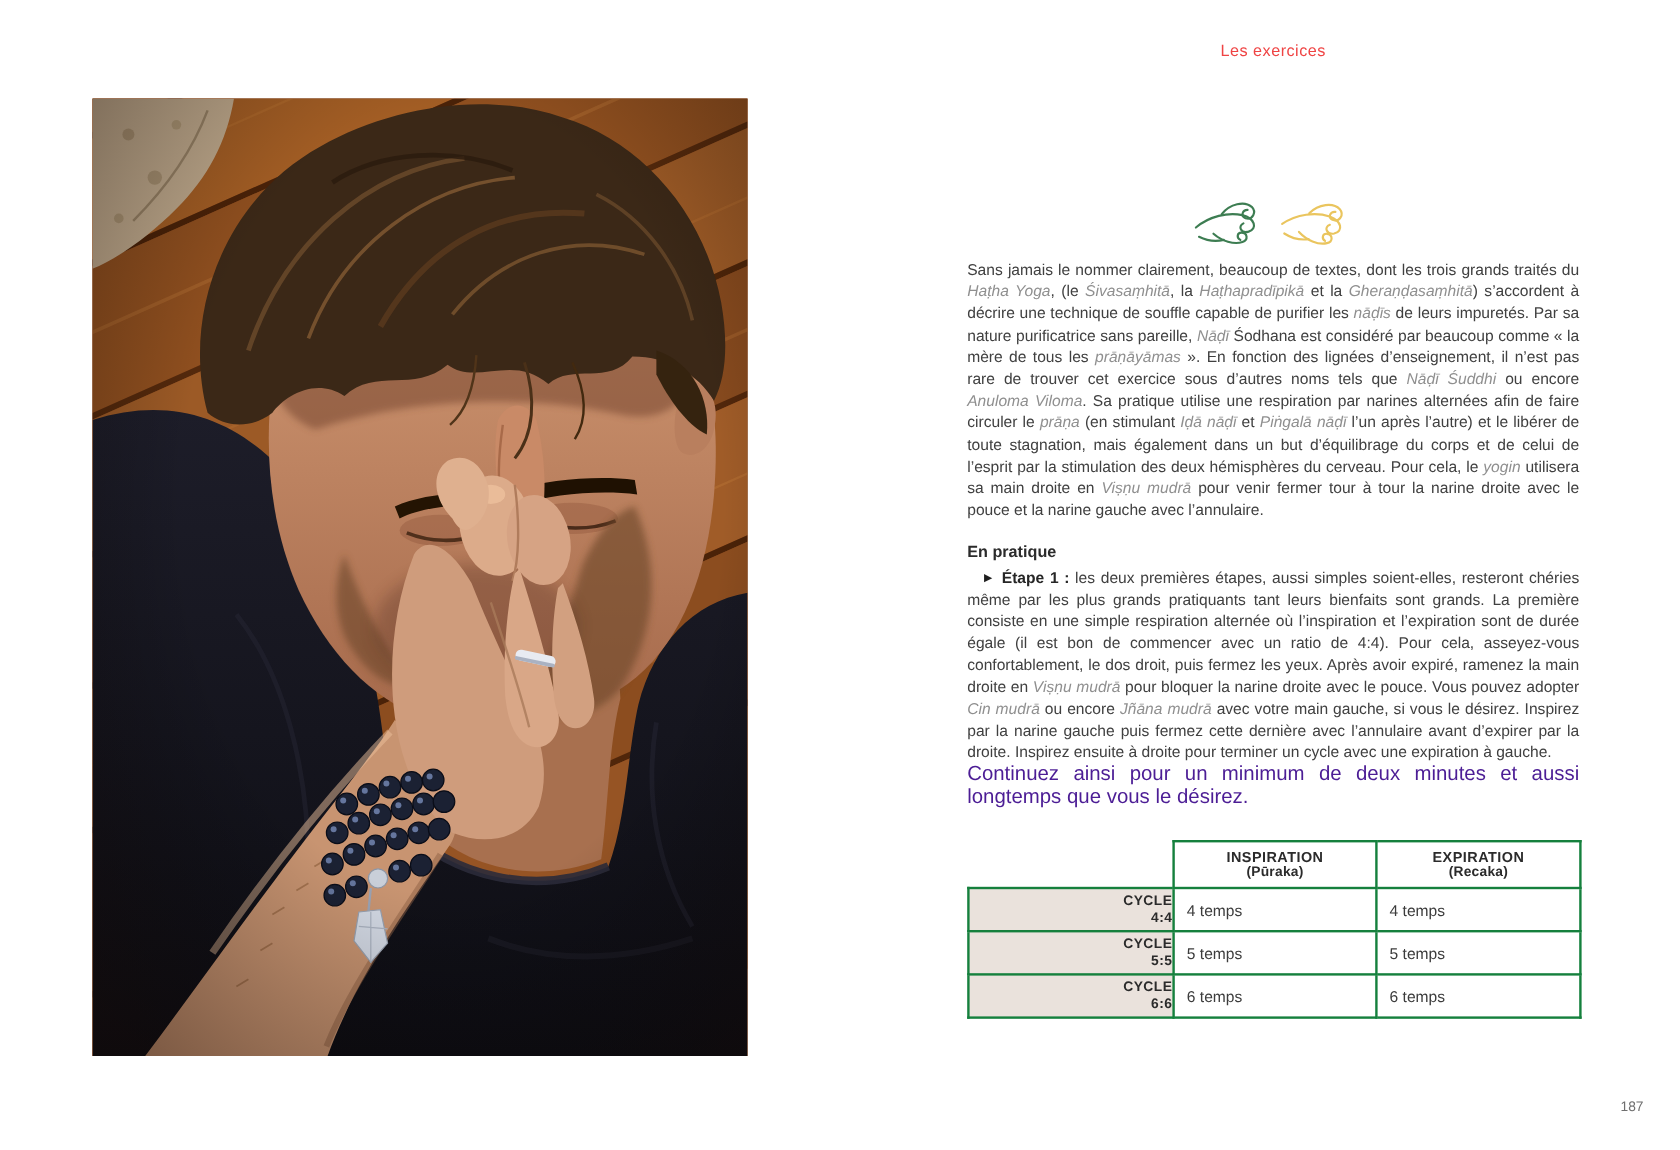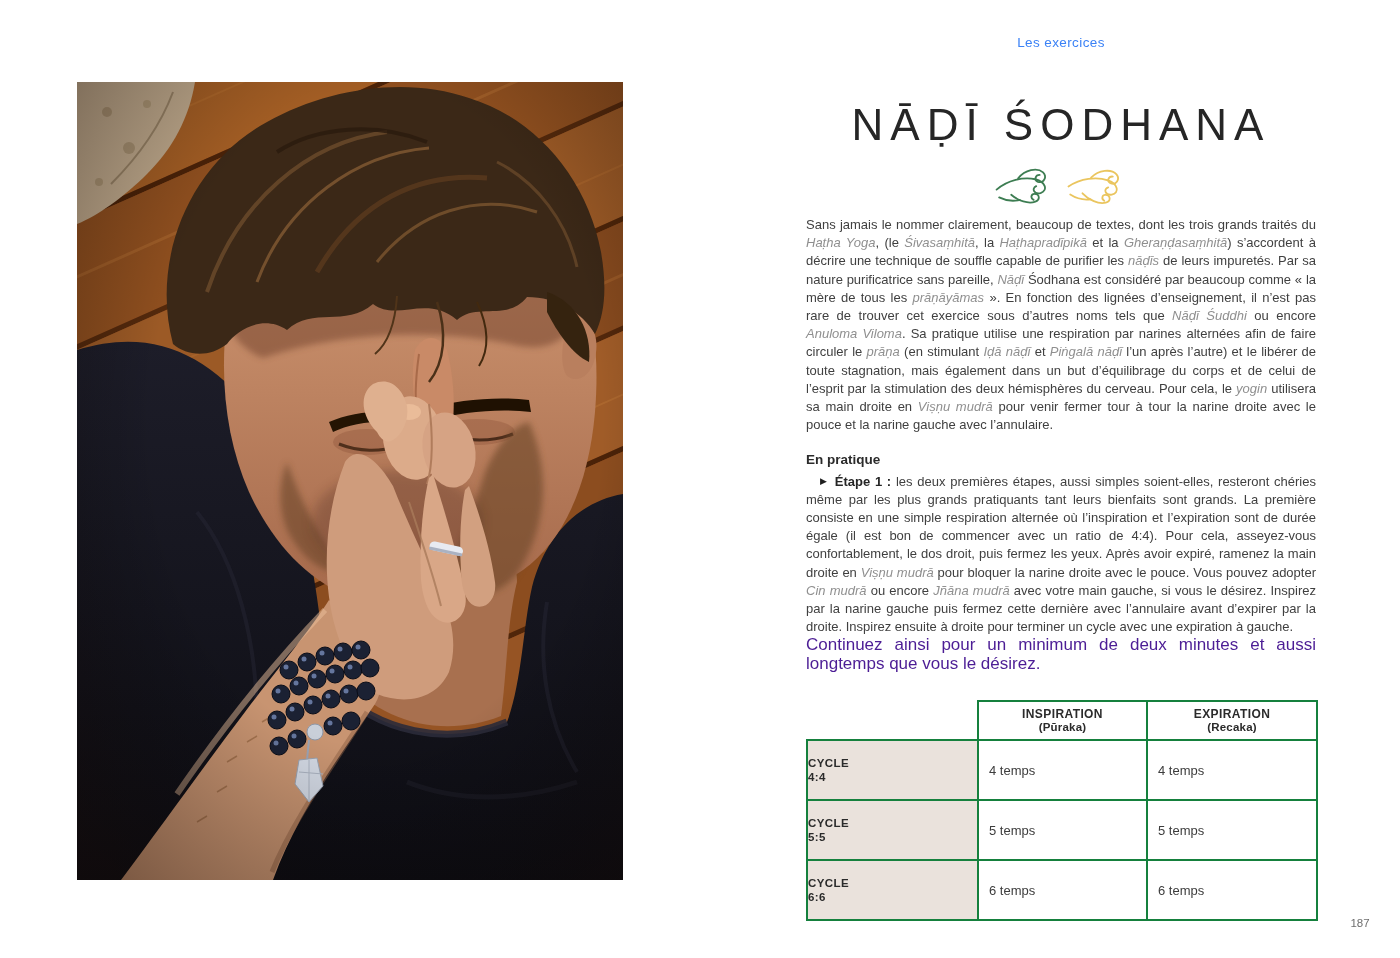--- a/index.html
+++ b/index.html
@@ -15,21 +15,21 @@
   .photo{
     position:absolute;left:77px;top:82px;width:546px;height:798px;
     overflow:hidden;background:#7c421c;margin:0;
   }
   .photo svg{display:block;width:100%;height:100%;}
 
   
   .content{position:absolute;left:806px;top:0;width:510px;height:958px;}
   .running-head{
     position:absolute;top:35px;left:0;width:100%;text-align:center;
-    font-size:13.5px;color:#3b82f6;letter-spacing:.4px;
+    font-size:13.5px;color:#ef4444;letter-spacing:.4px;
   }
   .title{
     position:absolute;top:100px;left:-40px;width:590px;margin:0;
     text-align:center;font-size:44px;font-weight:200;letter-spacing:7px;
     color:#262626;white-space:nowrap;
   }
   .ornaments{
     position:absolute;top:166px;left:0;width:100%;
     display:flex;justify-content:center;align-items:center;gap:10px;
   }
@@ -67,22 +67,22 @@
   .cycle-table col.c2{width:169px;}
   .cycle-table col.c3{width:170px;}
   .cycle-table th,.cycle-table td{border:2px solid #15803d;}
   .cycle-table td.blank{border:none;background:#ffffff;}
   .cycle-table th.colhead{
     background:#ffffff;text-align:center;padding:3px 2px 4px 2px;
     font-size:12px;letter-spacing:.4px;color:#2b2b2b;height:30px;vertical-align:middle;
   }
   .cycle-table th.colhead .sub{font-size:11.5px;letter-spacing:.2px;}
   .cycle-table th.cyc{
-    background:#eae2dc;text-align:left;font-size:11.5px;line-height:14px;
-    letter-spacing:.4px;color:#2b2b2b;padding:15px 0;height:28px;vertical-align:middle;
+    background:#eae2dc;text-align:right;font-size:11.5px;line-height:14px;
+    letter-spacing:.4px;color:#2b2b2b;padding:3px 0;height:28px;vertical-align:middle;
   }
   .cycle-table td.val{
     background:#ffffff;font-size:13px;padding:3px 10px;vertical-align:middle;
   }
 
   .folio{
     position:absolute;left:1340px;top:917px;width:40px;text-align:center;
     font-size:11.5px;color:#6f6f6f;
   }
 </style>
@@ -295,21 +295,20 @@
       </g>
 
       <rect x="0" y="0" width="546" height="798" fill="url(#vignette)"></rect>
     </svg>
   </figure>
 
   <div class="content">
 
     <div class="running-head">Les exercices</div>
 
-    <h1 class="title">NĀḌĪ ŚODHANA</h1>
 
     <div class="ornaments">
       <svg class="wind wind-green" viewBox="0 0 72 48">
         <path d="M3,27 C16,16 34,12 48,15 C60,18 63,28 54,31 C47,33 43,26 49,23"></path>
         <path d="M28,14 C36,4 50,1 57,7 C62,12 58,20 51,18 C46,16 48,10 53,10"></path>
         <path d="M20,33 C28,40 40,44 48,41 C54,39 53,32 47,32 C43,32 42,37 46,39"></path>
         <path d="M6,36 C14,40 22,41 30,39"></path>
       </svg>
       <svg class="wind wind-gold" viewBox="0 0 72 48">
         <g transform="rotate(6 36 24)">

